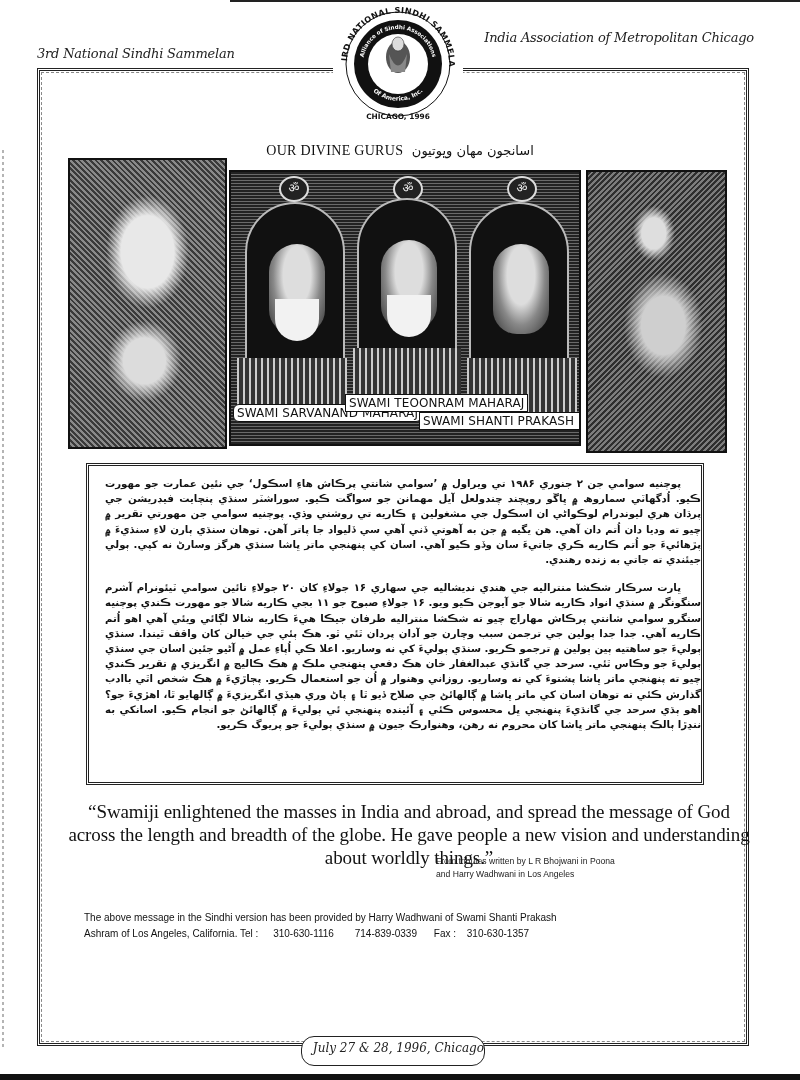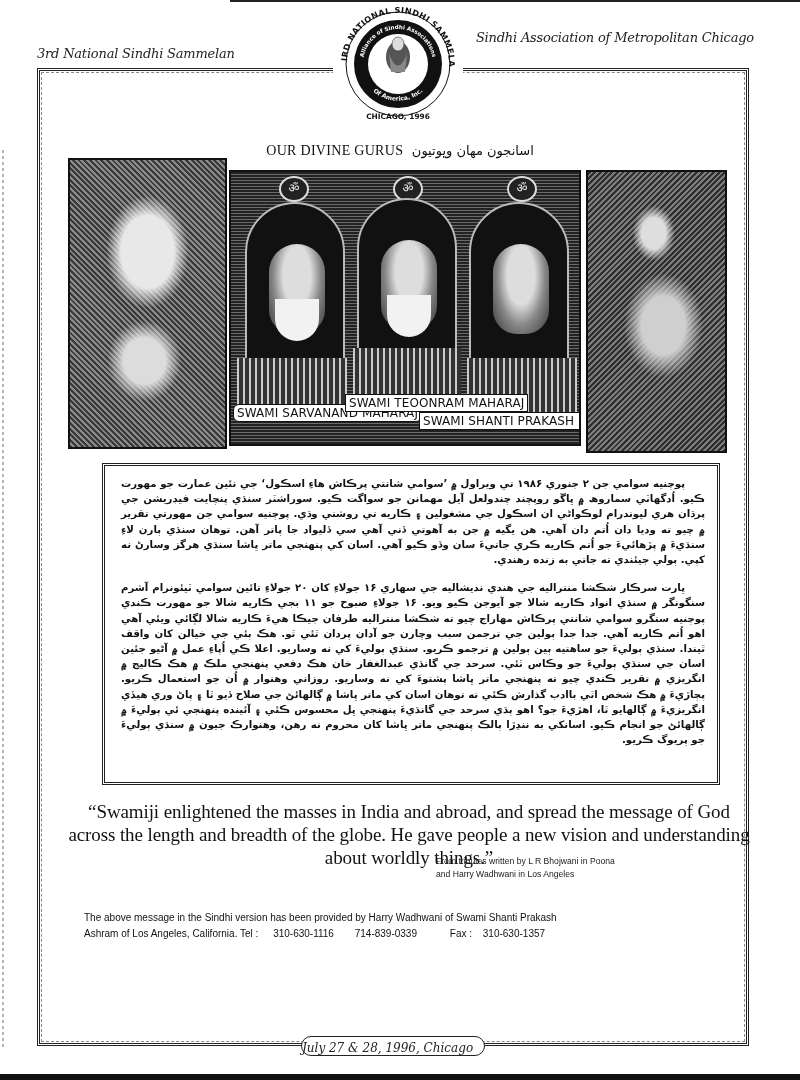--- a/index.html
+++ b/index.html
@@ -29,40 +29,40 @@
       radial-gradient(ellipse 22% 14% at 48% 22%, #dedede 0 40%, rgba(0,0,0,0) 70%),
       radial-gradient(ellipse 40% 26% at 55% 55%, #cfcfcf 0 40%, rgba(0,0,0,0) 72%),
       repeating-linear-gradient(-45deg, #2e2e2e 0 2px, #7c7c7c 2px 4px),
       #444; }
   .arch { position:absolute; top:18px; width:100px; height:190px; border-radius:50px 50px 0 0; background:#111; border:2px solid #bbb; box-sizing:border-box; }
   .arch .face { position:absolute; left:22px; top:40px; width:56px; height:90px; border-radius:28px 28px 24px 24px; background:radial-gradient(ellipse at 50% 35%, #ddd 0 35%, #888 60%, #333 100%); }
   .arch .beard { position:absolute; left:28px; top:95px; width:44px; height:42px; border-radius:0 0 22px 22px; background:#f2f2f2; }
   .om { position:absolute; top:4px; width:26px; height:22px; border-radius:50%; border:2px solid #ddd; background:#222; color:#eee; font-size:12px; text-align:center; line-height:20px; font-family:"DejaVu Sans", sans-serif; }
   .temple { position:absolute; bottom:26px; height:60px; background:repeating-linear-gradient(90deg, #ccc 0 2px, #333 2px 6px); }
   .caption { position:absolute; background:#fff; border:1px solid #111; font-family:"DejaVu Sans", sans-serif; font-weight:normal; font-size:12px; letter-spacing:.1px; padding:1px 3px; white-space:nowrap; color:#111; }
-  .textbox { left:102px; top:463px; width:618px; height:322px; border:3px double #222; box-sizing:border-box; padding:10px 12px 8px 16px; }
+  .textbox { left:86px; top:463px; width:618px; height:322px; border:3px double #222; box-sizing:border-box; padding:10px 0 8px 16px; }
   .sindhi { direction:rtl; text-align:justify; font-family:"DejaVu Sans", sans-serif; font-size:10.2px; line-height:15.2px; color:#111; font-weight:bold; }
   .sindhi p { margin:0; text-indent:20px; }
   .sindhi p + p { margin-top:13px; }
   .quote { left:64px; top:800px; width:690px; font-family:"Liberation Serif", serif; font-size:19px; line-height:23px; color:#111; letter-spacing:-.1px;text-align:center; }
   .attrib { left:436px; top:855px; font-family:Liberation Sans, sans-serif; font-size:8.6px; line-height:13px; color:#222; }
   .footnote { left:84px; top:910px; font-family:"Liberation Sans", sans-serif; font-size:10px; line-height:16px; color:#111; }
   .footnote .phones span { display:inline-block; margin-left:12px; }
-  .date-pill { left:301px; top:1036px; width:184px; height:20px; border:1.5px solid #222; border-radius:13px; background:#fff; box-sizing:border-box; text-align:left; font-family:"DejaVu Serif", serif; font-style:italic; font-size:12px; line-height:23px; color:#222; }
+  .date-pill { left:301px; top:1036px; width:184px; height:30px; border:1.5px solid #222; border-radius:13px; background:#fff; box-sizing:border-box; text-align:right; font-family:"DejaVu Serif", serif; font-style:italic; font-size:12px; line-height:23px; color:#222; }
 </style>
 </head>
 <body>
 
 <div class="abs scanline-left"></div>
 <div class="abs top-band"></div>
 <div class="abs bottom-band"></div>
 
 <div class="abs hdr-left">3rd National Sindhi Sammelan</div>
 <div class="abs hdr-right">
-  <div>Sindhi Association of Metropolitan Chicago</div>
+  <div>India Association of Metropolitan Chicago</div>
 </div>
 
 <div class="abs frame"></div>
 <div class="abs frame-inner"></div>
 
 <div class="abs logo">
   <svg width="130" height="120" viewBox="0 0 130 120">
     <defs>
       <path id="arcTop" d="M 14 62 A 51 51 0 0 1 116 62"></path>
       <path id="arcInner" d="M 30 62 A 35 35 0 0 1 100 62"></path>
@@ -138,18 +138,18 @@
   <div>From tributes written by L R Bhojwani in Poona</div>
   <div>and Harry Wadhwani in Los Angeles</div>
 </div>
 
 <div class="abs footnote">
   <div>The above message in the Sindhi version has been provided by Harry Wadhwani of Swami Shanti Prakash</div>
   <div class="phones">
     <span style="margin-left:0">Ashram of Los Angeles, California. Tel :</span>
     <span>310-630-1116</span>
     <span style="margin-left:18px">714-839-0339</span>
-    <span style="margin-left:30px">Fax :</span>
+    <span style="margin-left:14px">Fax :</span>
     <span style="margin-left:8px">310-630-1357</span>
   </div>
 </div>
 
 <div class="abs date-pill">July 27 &amp; 28, 1996, Chicago</div>
 
 </body></html>

